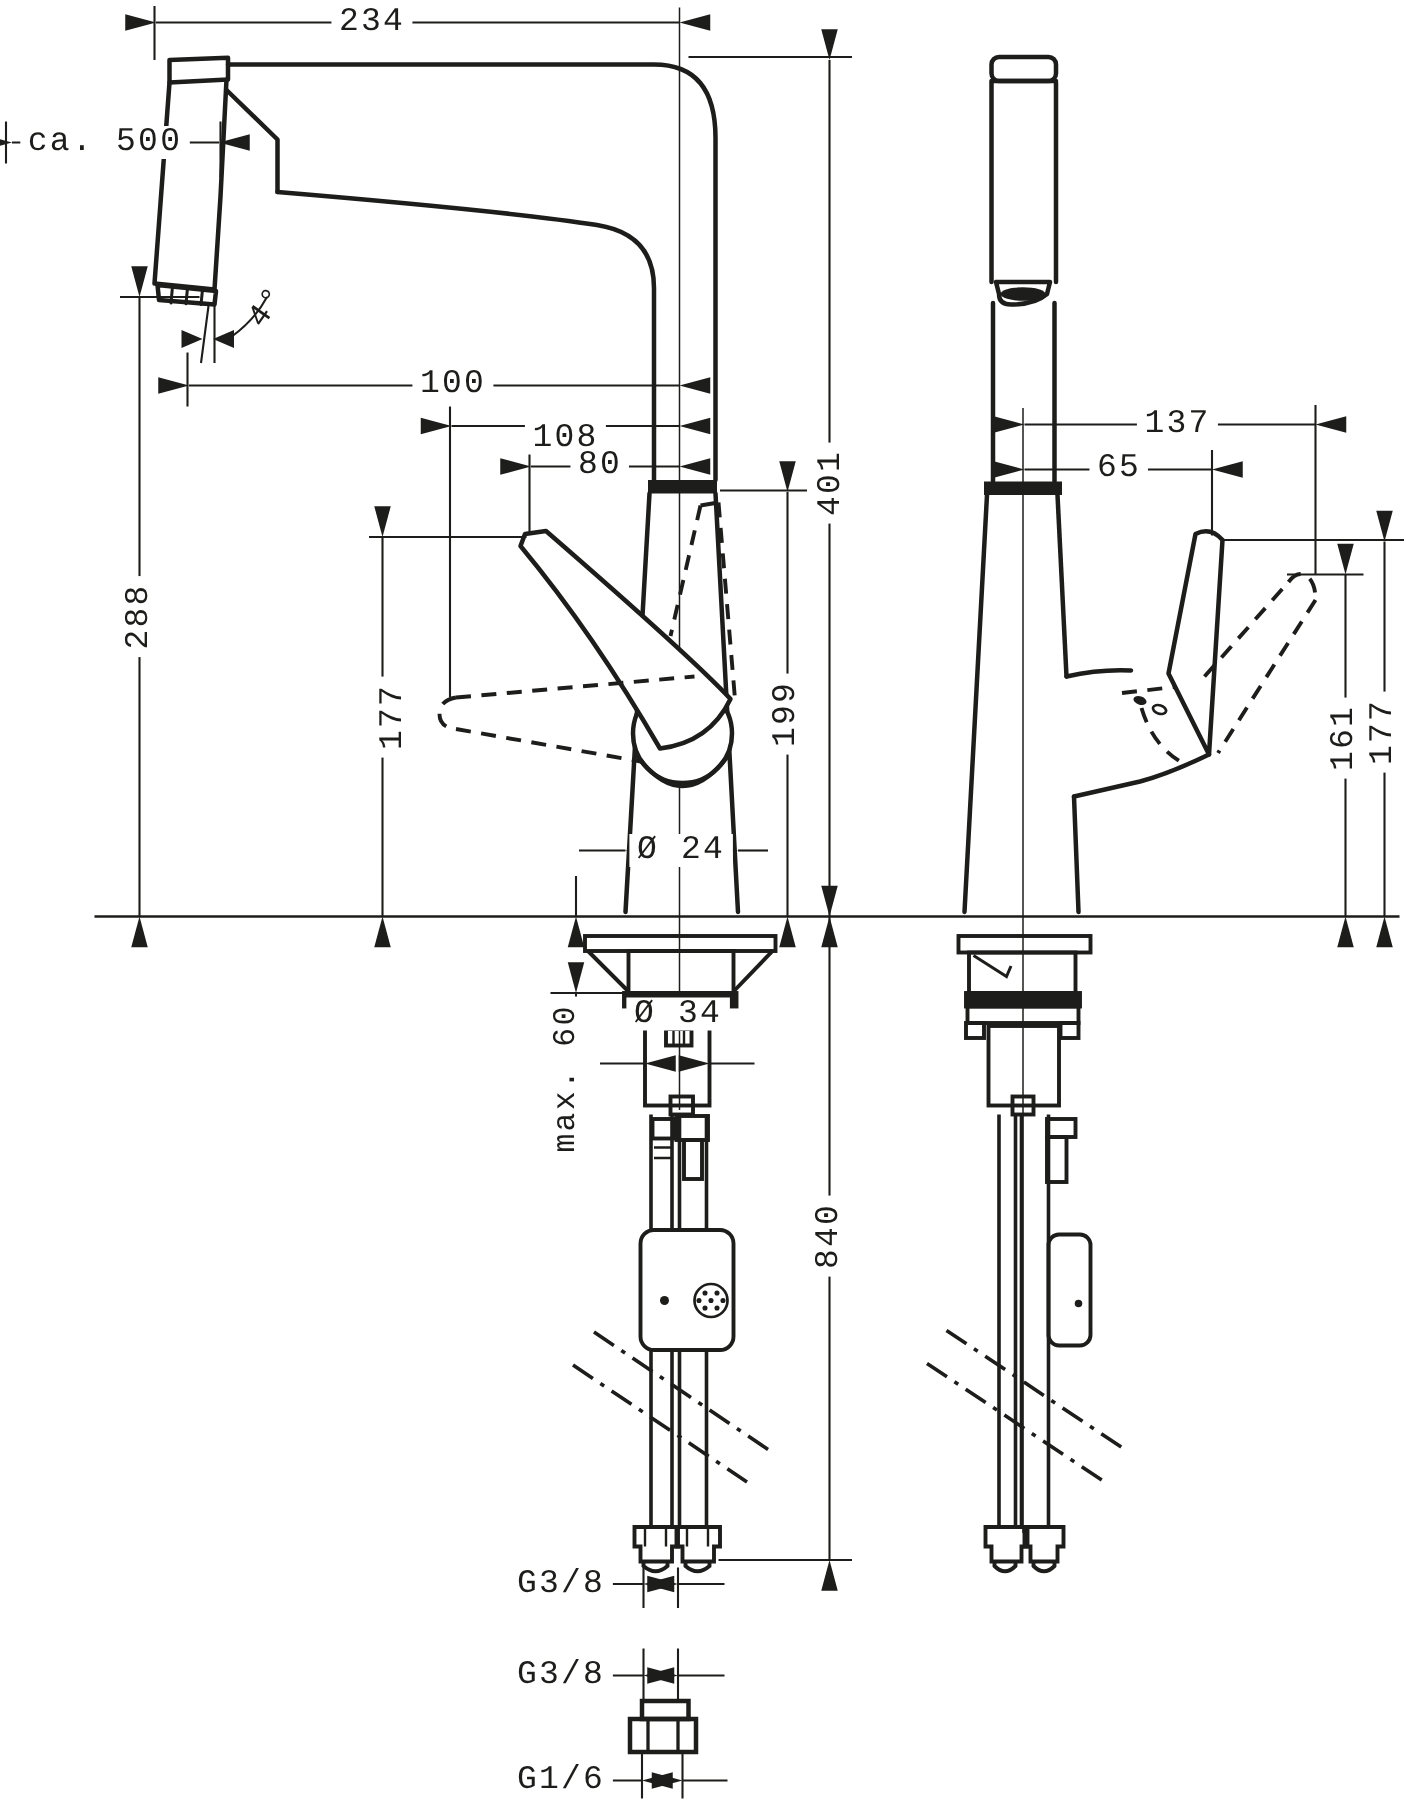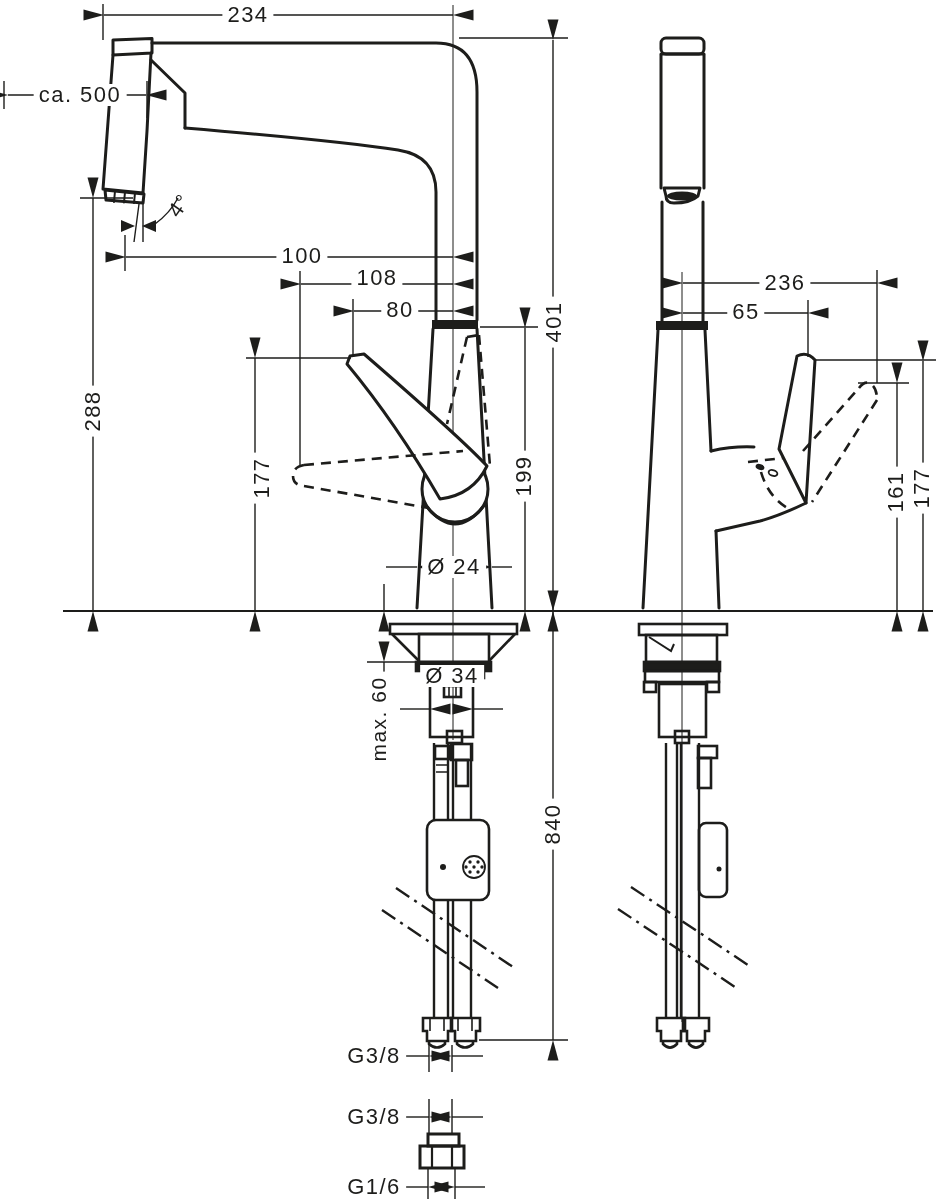--- a/index.html
+++ b/index.html
@@ -1,18 +1,18 @@
 <!DOCTYPE html>
 <html><head>
 <meta charset="utf-8">
 <style>
   html,body { margin:0; padding:0; background:#fff; }
   .sheet {
     position:relative; width:937px; height:1200px; background:#ffffff;
-    font-family:Liberation Sans, sans-serif; overflow:hidden;
+    font-family:Liberation Mono, monospace; overflow:hidden;
   }
   .sheet svg { position:absolute; left:0; top:0; }
   .lbl {
     position:absolute; transform:translate(-50%,-50%);
     font-size:22px; letter-spacing:1.5px; color:#1d1d1b;
     background:#fff; padding:0 5px; white-space:nowrap; line-height:1;
   }
   .lbl.v { transform:translate(-50%,-50%) rotate(-90deg); }
   .lbl.ang { background:transparent; padding:0; transform:translate(-50%,-50%) rotate(-55deg); font-size:21px; }
   .lbl.small { font-size:21px; }
@@ -209,34 +209,34 @@
 
   <g>
     <path d="M143,204 V242 M139,204 L134,242" stroke="#1d1d1b" stroke-width="1.4" fill="none"></path>
     <path d="M155,224 Q170,213 178,198" stroke="#1d1d1b" stroke-width="1.4" fill="none"></path>
     <polygon points="135,226 121,220 121,232" fill="#1d1d1b"></polygon>
     <polygon points="142,226 156,220 156,232" fill="#1d1d1b"></polygon>
   </g>
 </svg>
 
 <div class="lbl" style="left:248px; top:15px">234</div>
-<div class="lbl" style="left:80px;  top:95px">ca. 500</div>
+<div class="lbl" style="left:70px;  top:95px">ca. 500</div>
 <div class="lbl ang" style="left:179px; top:205px">4°</div>
 <div class="lbl v" style="left:93px;  top:411px">288</div>
 <div class="lbl" style="left:302px; top:256px">100</div>
-<div class="lbl" style="left:377px; top:278px">108</div>
+<div class="lbl" style="left:377px; top:292px">108</div>
 <div class="lbl" style="left:400px; top:310px">80</div>
 <div class="lbl v" style="left:554px; top:322px">401</div>
 <div class="lbl v" style="left:524px; top:476px">199</div>
 <div class="lbl v" style="left:262px; top:478px">177</div>
 <div class="lbl" style="left:454px; top:567px">Ø 24</div>
 <div class="lbl v small" style="left:378px; top:719px">max. 60</div>
 <div class="lbl" style="left:452px; top:676px">Ø 34</div>
 <div class="lbl v" style="left:553px; top:824px">840</div>
 <div class="lbl" style="left:374px; top:1056px">G3/8</div>
 <div class="lbl" style="left:374px; top:1117px">G3/8</div>
 <div class="lbl" style="left:374px; top:1187px">G1/6</div>
-<div class="lbl" style="left:785px; top:283px">236</div>
+<div class="lbl" style="left:785px; top:283px">137</div>
 <div class="lbl" style="left:746px; top:312px">65</div>
 <div class="lbl v" style="left:896px; top:492px">161</div>
 <div class="lbl v" style="left:922px; top:488px">177</div>
 
 </div>
 
 </body></html>

